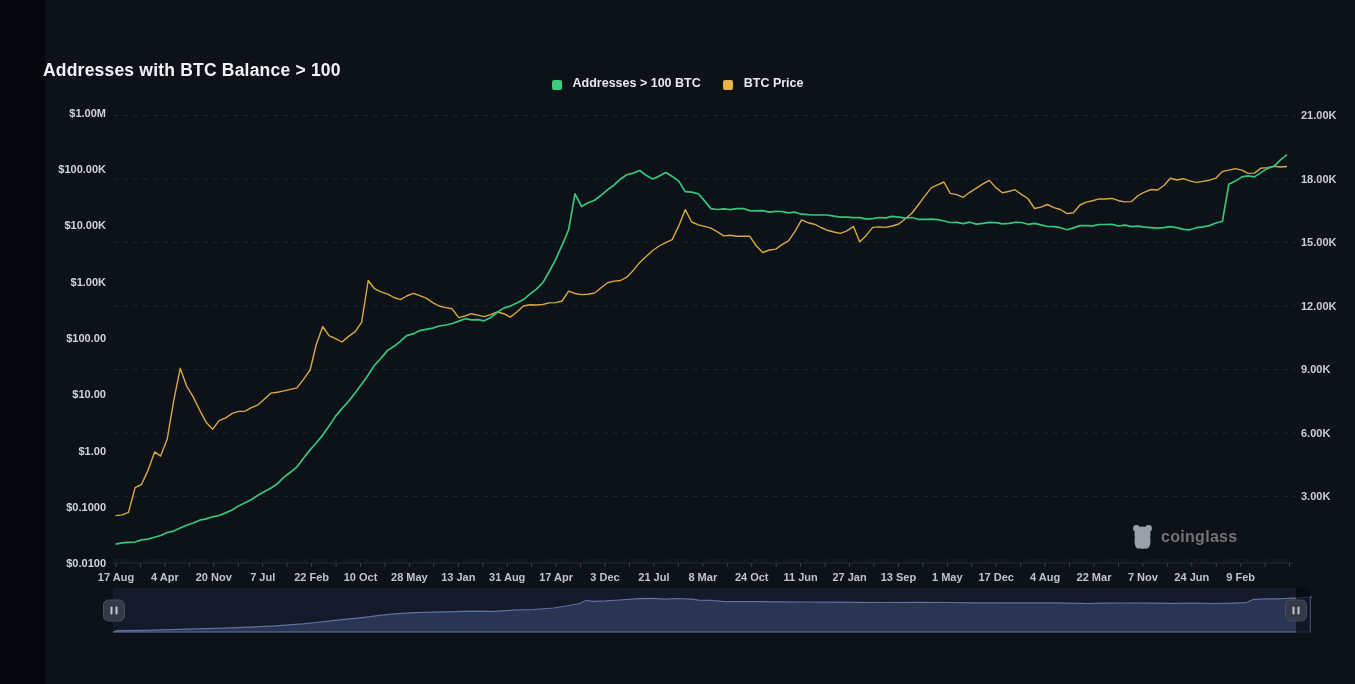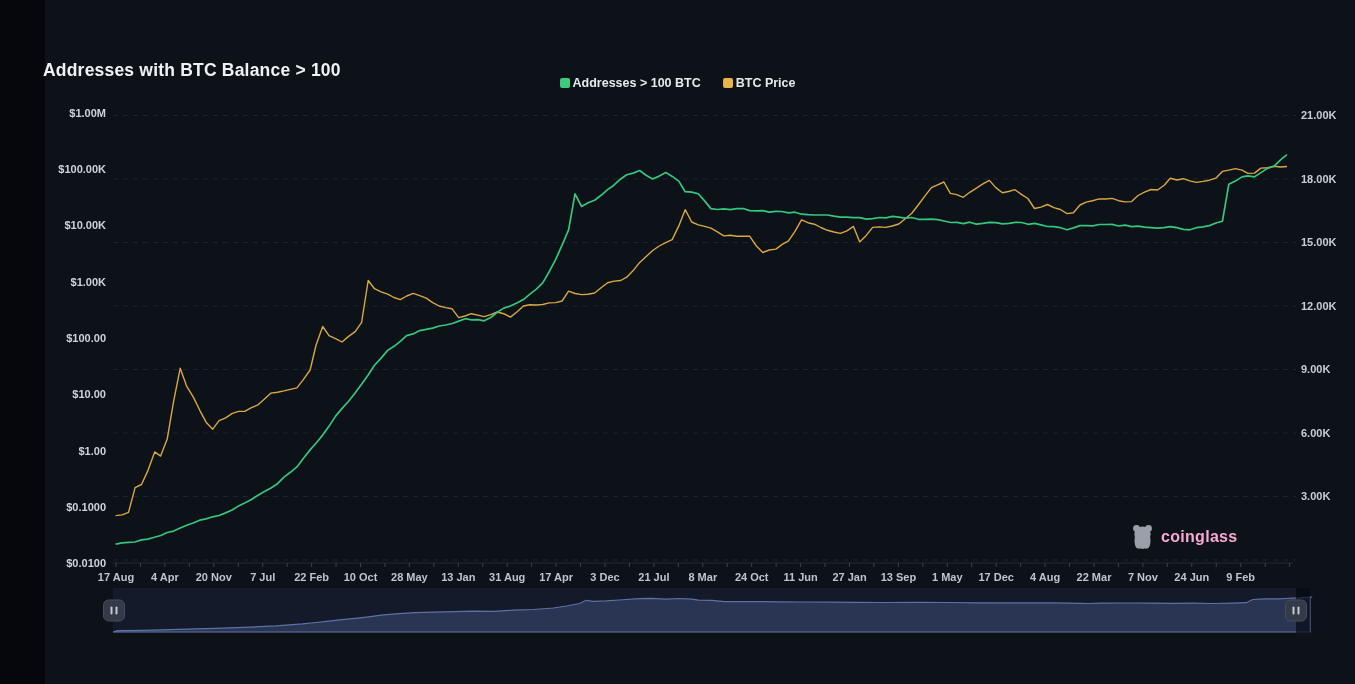--- a/index.html
+++ b/index.html
@@ -3,26 +3,26 @@
 <meta charset="utf-8">
 <style>
   html,body{margin:0;padding:0;background:#05070c;}
   body{width:1355px;height:684px;position:relative;overflow:hidden;
        font-family:"Liberation Sans", sans-serif;}
   .card{position:absolute;left:45px;top:0;width:1310px;height:684px;background:#0d1118;}
   .page-title{position:absolute;left:43px;top:24px;font-size:17.5px;font-weight:bold;
       color:#f0f3f6;letter-spacing:.2px;margin-top:36px;}
   .legend{position:absolute;left:50%;top:76px;transform:translateX(-50%);
       display:flex;gap:22px;align-items:center;}
-  .legend-item{display:flex;align-items:center;gap:3px;cursor:pointer;}
+  .legend-item{display:flex;align-items:flex-end;gap:11px;cursor:pointer;}
   .legend-item .swatch{width:10px;height:10px;border-radius:2px;display:inline-block;}
   .legend-item .lab{font-size:12.5px;font-weight:bold;color:#e6e9ed;}
   svg text{font-family:"Liberation Sans", sans-serif;}
   .watermark{position:absolute;left:1131px;top:524px;display:flex;align-items:center;gap:7px;}
-  .watermark .wm-text{font-size:16px;font-weight:bold;color:#f9a8d4;letter-spacing:.3px;}
+  .watermark .wm-text{font-size:16px;font-weight:bold;color:#737373;letter-spacing:.3px;}
 </style>
 </head>
 <body>
 
 <div class="card"></div>
 
 <div class="page-title">Addresses with BTC Balance &gt; 100</div>
 
 <div class="legend">
   <div class="legend-item">

